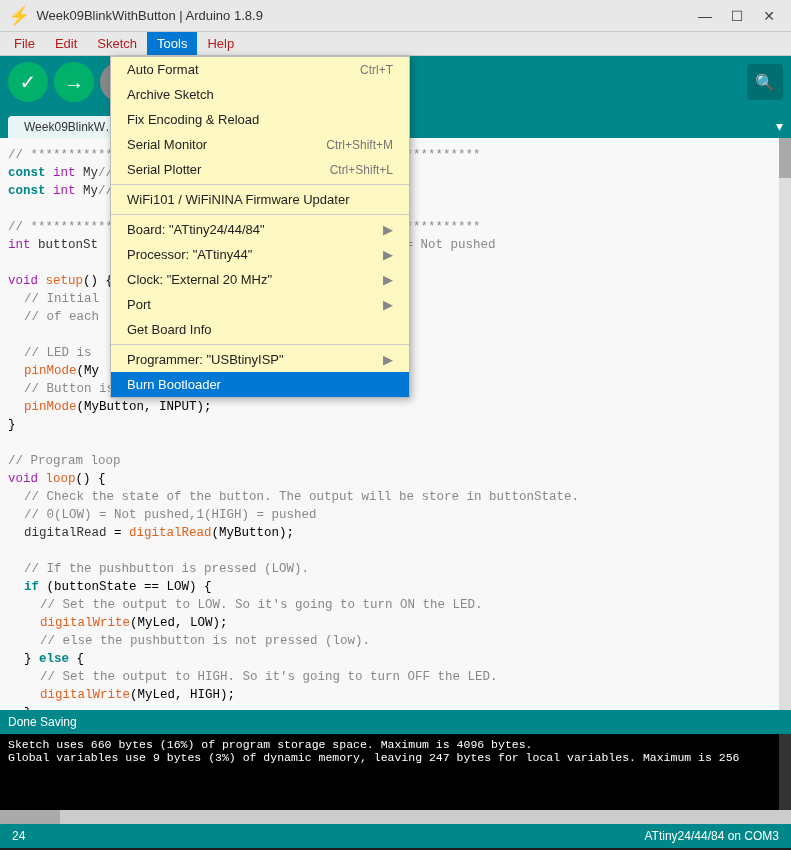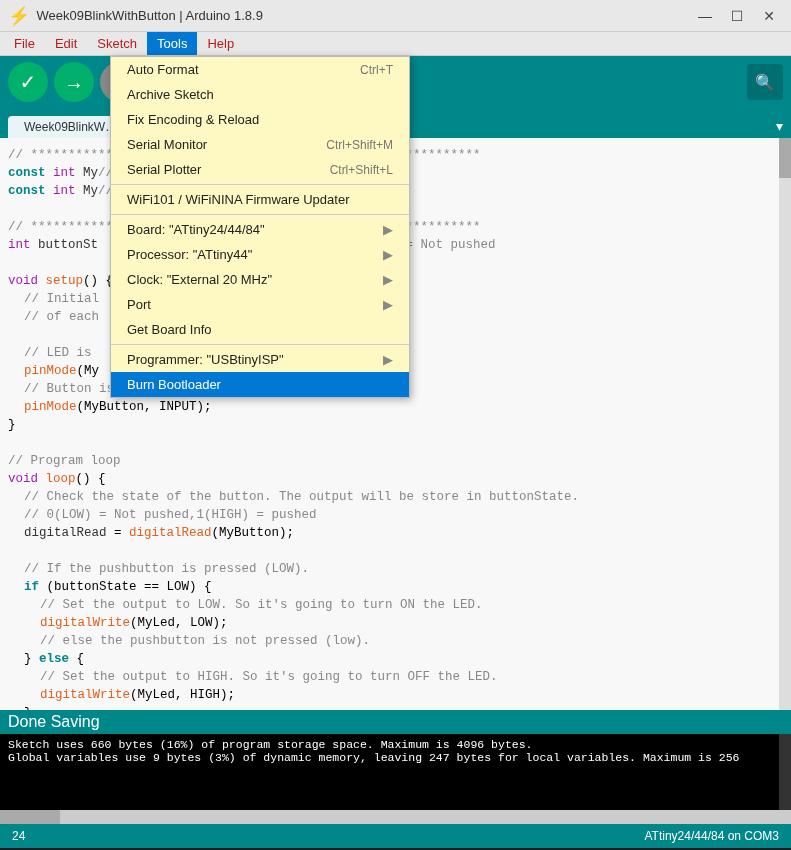--- a/index.html
+++ b/index.html
@@ -135,21 +135,21 @@
     }
 
     
     .status-bar {
       background: #00878a;
       height: 24px;
       display: flex;
       align-items: center;
       padding: 0 8px;
       color: white;
-      font-size: 16px;
+      font-size: 12px;
     }
 
     
     .console-area {
       background: #000;
       color: #fff;
       font-family: 'Courier New', monospace;
       font-size: 11.5px;
       padding: 4px 8px;
       height: 76px;

